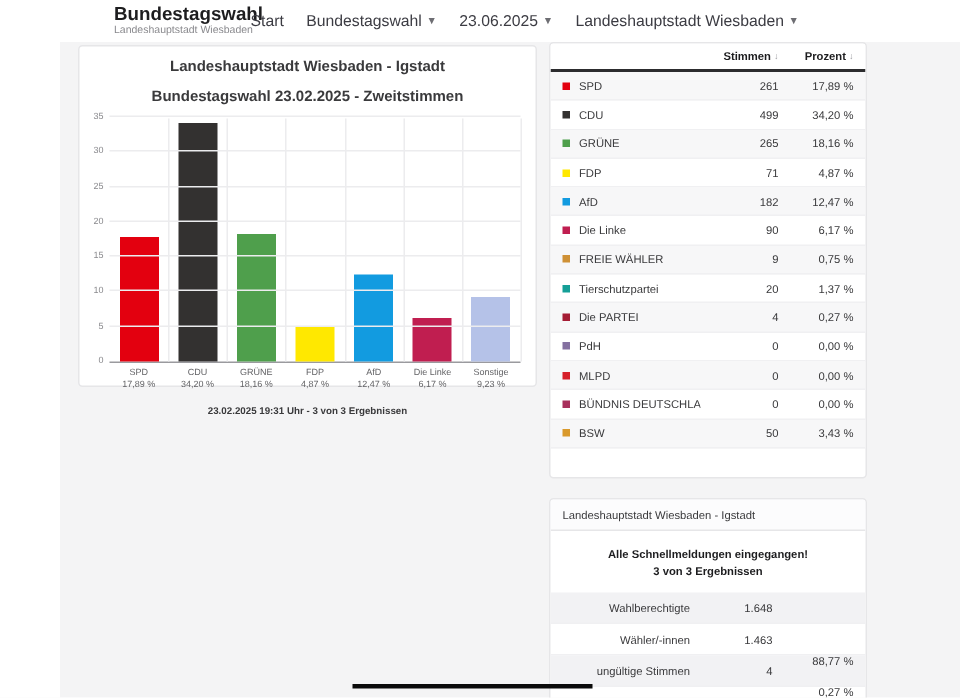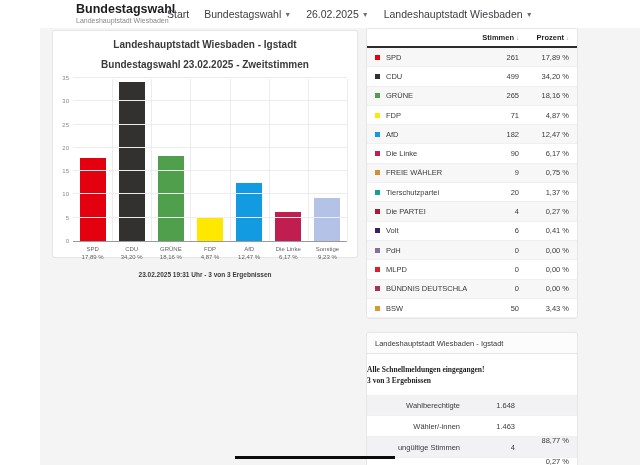--- a/index.html
+++ b/index.html
@@ -47,21 +47,21 @@
   .trow { display:flex; align-items:center; height:19.3px; border-bottom:1px solid #f0f0f2; }
   .trow:nth-child(odd) { background:#f7f7f8; }
   .swatch { width:5px; height:5px; margin:0 6px 0 8px; flex:none; }
   .td-party { flex:1; font-size:7.5px; color:#3a3a3c; white-space:nowrap; overflow:hidden; }
   .td-stimmen { width:52px; font-size:7.5px; color:#3a3a3c; text-align:right; }
   .td-prozent { width:58px; font-size:7.5px; color:#3a3a3c; text-align:right; padding-right:8px; }
 
   
   .summary-card { left:366px; top:332px; width:212px; height:140px; overflow:hidden; }
   .summary-title { height:21px; display:flex; align-items:center; padding-left:8px; font-size:7.5px; color:#3a3a3c; border-bottom:1px solid #e6e6e8; background:#fcfcfd; }
-  .summary-status { text-align:left; font-size:7.5px; font-weight:bold; color:#1d1d1f; line-height:11px; padding:10px 0 9px 0;font-family:Liberation Serif, serif; }
+  .summary-status { text-align:center; font-size:7.5px; font-weight:bold; color:#1d1d1f; line-height:11px; padding:10px 0 9px 0; }
   .srow { display:flex; align-items:center; height:21px; border-bottom:1px solid #f0f0f2; }
   .srow:nth-child(odd) { background:#f2f2f4; }
   .srow-label { flex:1; padding-left:8px; font-size:7.5px; color:#3a3a3c;text-align:right; }
   .srow-value { width:55px; font-size:7.5px; color:#3a3a3c; text-align:right; }
   .srow-pct { width:62px; font-size:7.5px; color:#3a3a3c; text-align:right; padding-right:8px;margin-top:28px; }
 
   .black-line { position:absolute; left:235px; top:456px; width:160px; height:2.5px; background:#0b0b0b; }
 </style>
 </head>
 <body>
@@ -75,21 +75,21 @@
     </div>
     <div class="nav" id="nav">
         <div class="nav-item">
           <span>Start</span>
         </div>
         <div class="nav-item">
           <span>Bundestagswahl</span>
           <span class="nav-caret">▼</span>
         </div>
         <div class="nav-item">
-          <span>26.02.2025</span>
+          <span>23.06.2025</span>
           <span class="nav-caret">▼</span>
         </div>
         <div class="nav-item">
           <span>Landeshauptstadt Wiesbaden</span>
           <span class="nav-caret">▼</span>
         </div>
       </div>
   </div>
 
   <div class="content-bg"></div>
@@ -240,26 +240,20 @@
           <div class="td-stimmen">20</div>
           <div class="td-prozent">1,37 %</div>
         </div>
         <div class="trow">
           <div class="swatch" style="background: rgb(165, 29, 52);"></div>
           <div class="td-party">Die PARTEI</div>
           <div class="td-stimmen">4</div>
           <div class="td-prozent">0,27 %</div>
         </div>
         <div class="trow">
-          <div class="swatch" style="background: rgb(53, 35, 104);"></div>
-          <div class="td-party">Volt</div>
-          <div class="td-stimmen">6</div>
-          <div class="td-prozent">0,41 %</div>
-        </div>
-        <div class="trow">
           <div class="swatch" style="background: rgb(132, 112, 160);"></div>
           <div class="td-party">PdH</div>
           <div class="td-stimmen">0</div>
           <div class="td-prozent">0,00 %</div>
         </div>
         <div class="trow">
           <div class="swatch" style="background: rgb(214, 32, 42);"></div>
           <div class="td-party">MLPD</div>
           <div class="td-stimmen">0</div>
           <div class="td-prozent">0,00 %</div>

